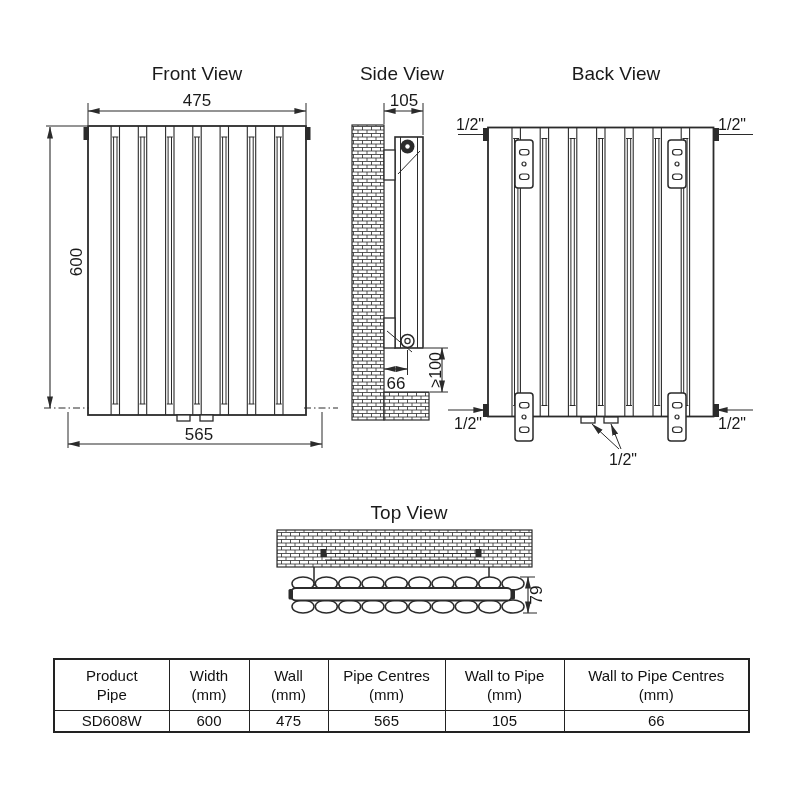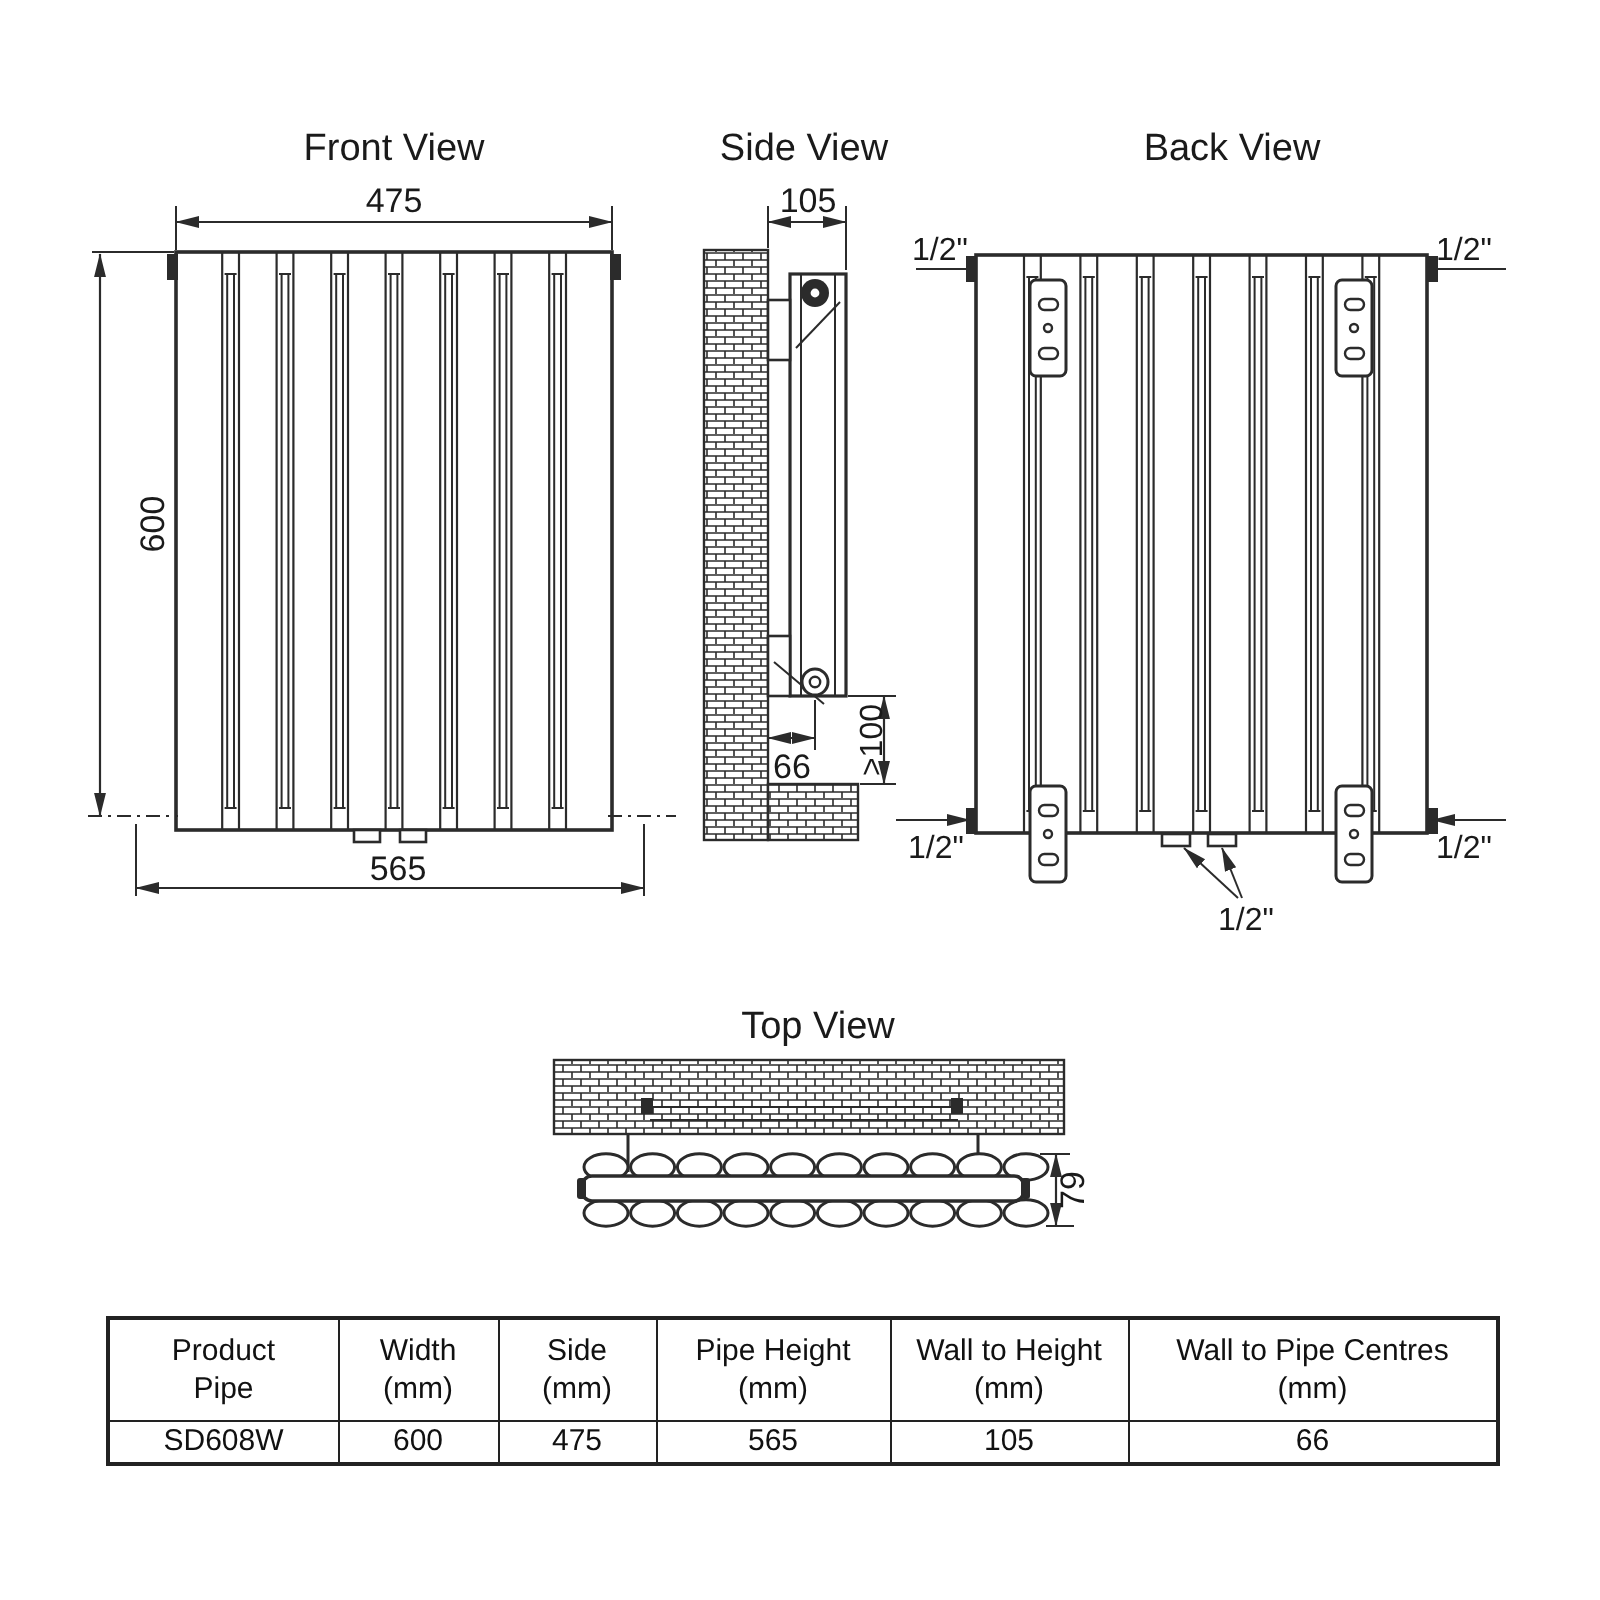--- a/index.html
+++ b/index.html
@@ -213,29 +213,29 @@
     <tr>
       <th>
         <div>Product</div>
         <div>Pipe</div>
       </th>
       <th>
         <div>Width</div>
         <div>(mm)</div>
       </th>
       <th>
-        <div>Side</div>
-        <div>(mm)</div>
-      </th>
-      <th>
-        <div>Pipe Height</div>
-        <div>(mm)</div>
-      </th>
-      <th>
-        <div>Wall to Height</div>
+        <div>Wall</div>
+        <div>(mm)</div>
+      </th>
+      <th>
+        <div>Pipe Centres</div>
+        <div>(mm)</div>
+      </th>
+      <th>
+        <div>Wall to Pipe</div>
         <div>(mm)</div>
       </th>
       <th>
         <div>Wall to Pipe Centres</div>
         <div>(mm)</div>
       </th>
     </tr>
   </thead>
   <tbody>
     <tr>

